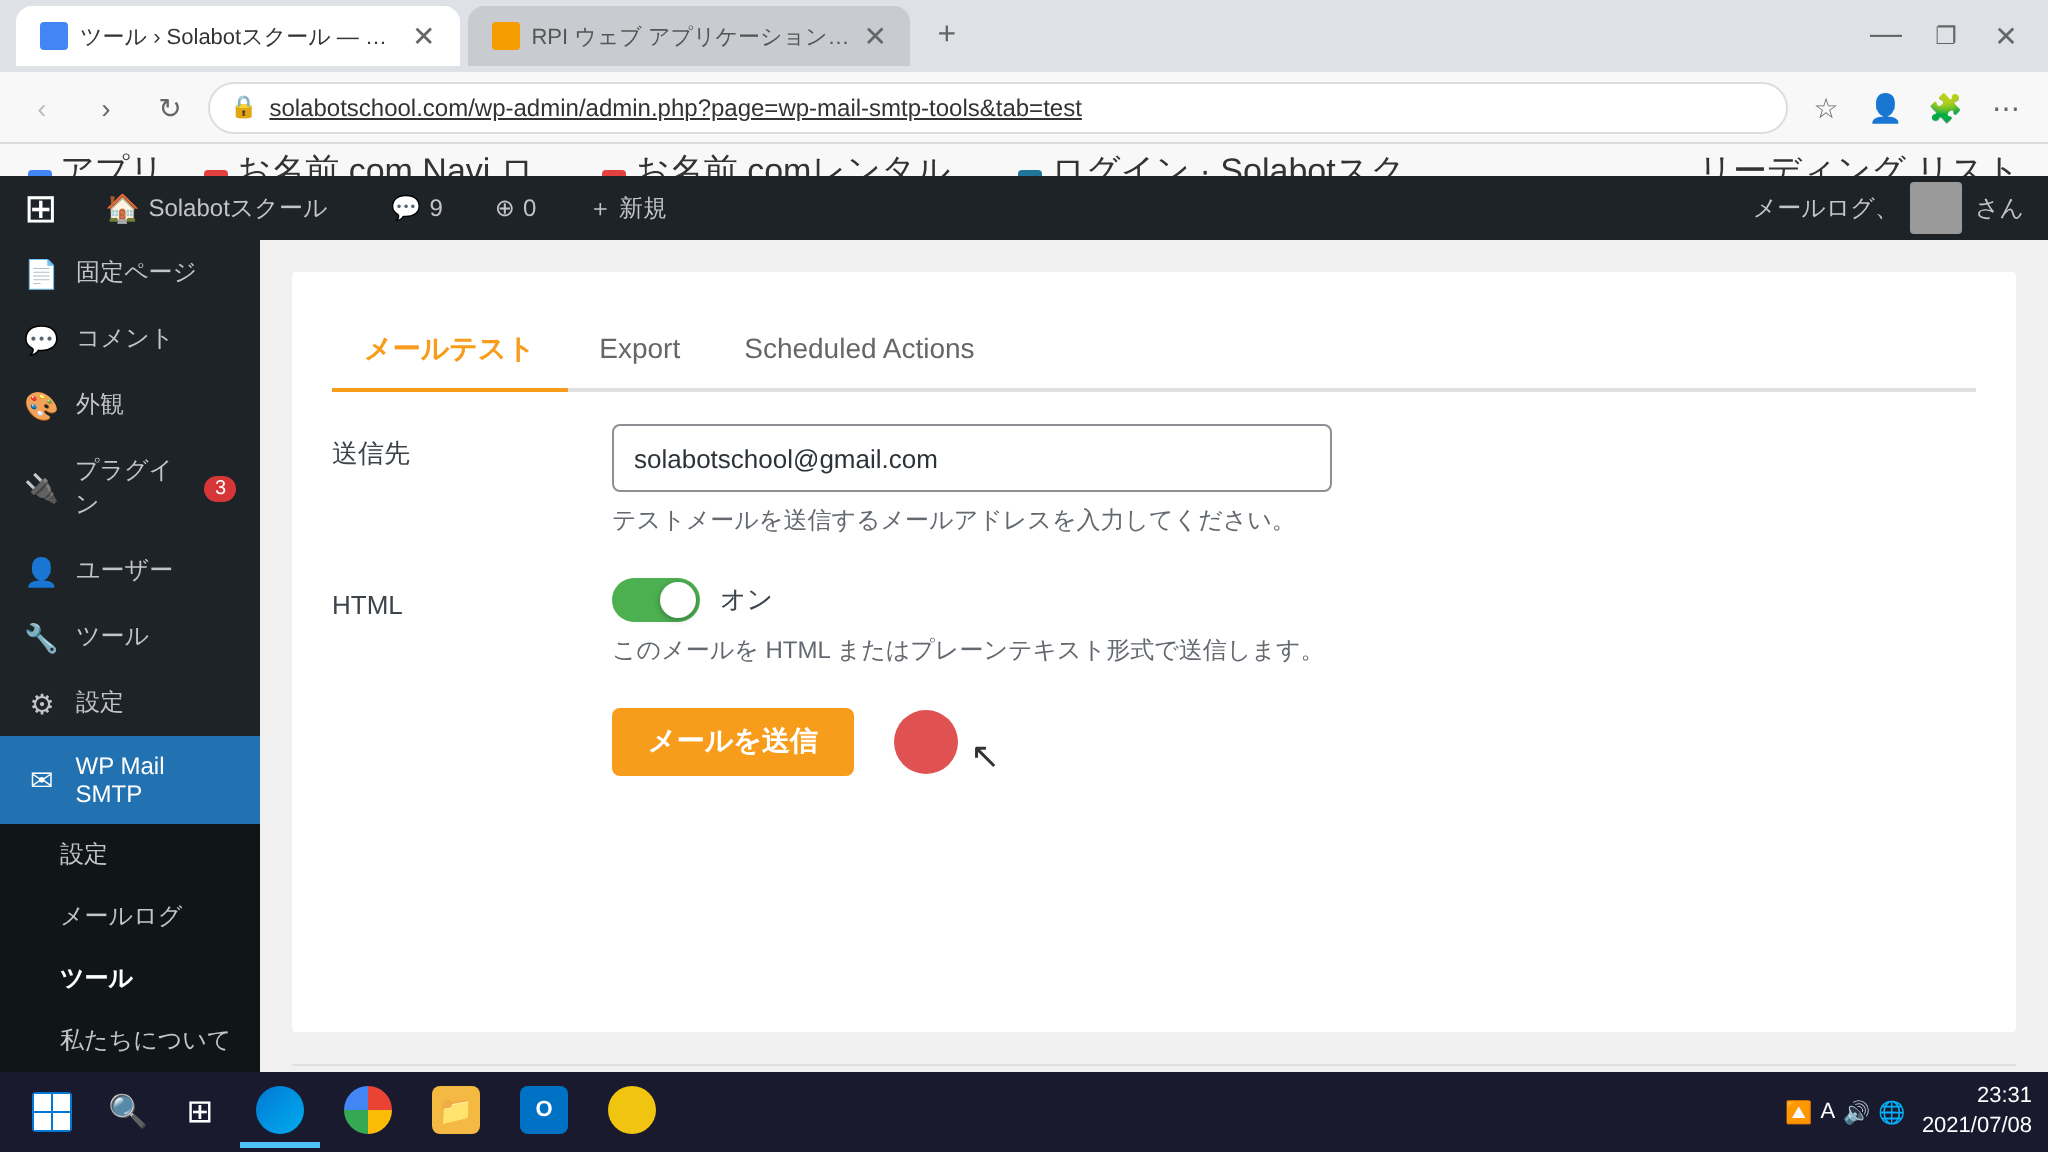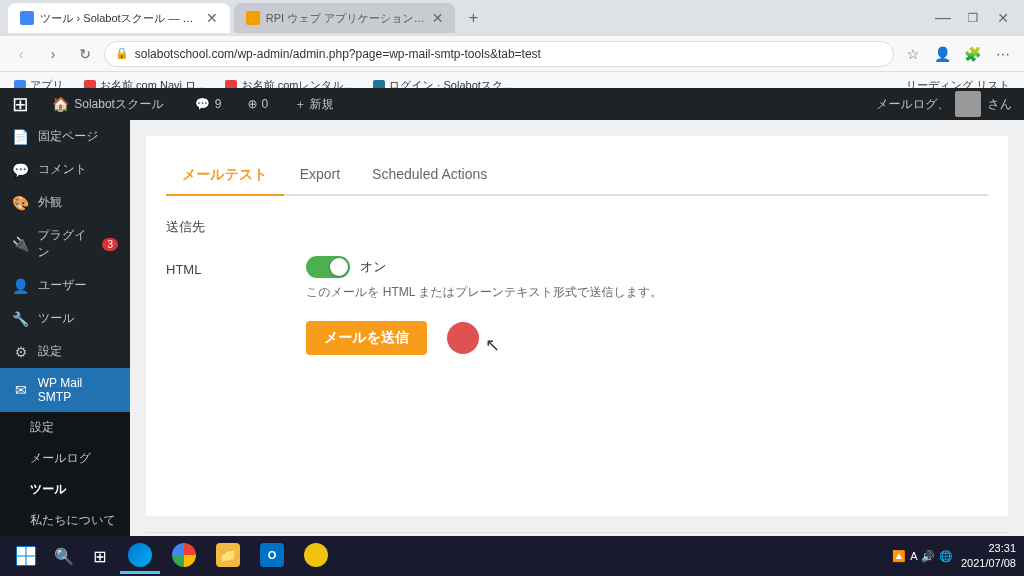--- a/index.html
+++ b/index.html
@@ -16,21 +16,21 @@
 
     .nav-bar { display: flex; align-items: center; height: 36px; background: #f8f8f8; border-bottom: 1px solid #ddd; padding: 0 8px; gap: 6px; }
     .nav-btn { width: 26px; height: 26px; border: none; background: none; cursor: pointer; display: flex; align-items: center; justify-content: center; color: #666; font-size: 14px; border-radius: 50%; }
     .nav-btn.disabled { color: #bbb; cursor: default; }
     .address-bar { flex: 1; height: 26px; background: #fff; border: 1px solid #ddd; border-radius: 13px; display: flex; align-items: center; padding: 0 10px; gap: 6px; font-size: 12px; color: #333; }
     .address-bar .lock { color: #555; font-size: 11px; }
     .nav-icons { display: flex; gap: 4px; }
     .nav-icon-btn { width: 26px; height: 26px; border: none; background: none; cursor: pointer; color: #666; font-size: 14px; display: flex; align-items: center; justify-content: center; border-radius: 50%; }
 
     .bookmarks-bar { display: flex; align-items: center; height: 28px; background: #f8f8f8; border-bottom: 1px solid #e0e0e0; padding: 0 8px; gap: 8px; }
-    .bookmark-item { display: flex; align-items: center; gap: 4px; font-size: 11px; color: #333; cursor: pointer; padding: 2px 6px; border-radius: 3px; white-space: nowrap; }
+    .bookmark-item { display: flex; align-items: flex-end; gap: 4px; font-size: 17px; color: #333; cursor: pointer; padding: 2px 6px; border-radius: 3px; white-space: nowrap; }
     .bookmark-favicon { width: 12px; height: 12px; border-radius: 2px; }
 
     .wp-admin-bar { background: #1d2327; height: 32px; display: flex; align-items: center; padding: 0 12px; gap: 16px; width: 100%; }
     .wp-bar-item { display: flex; align-items: center; gap: 4px; color: #c3c4c7; padding: 0 8px; height: 32px; cursor: pointer; font-size: 12px; }
     .wp-bar-badge { background: #d63638; color: #fff; border-radius: 10px; padding: 1px 5px; font-size: 10px; }
 
     .wp-wrapper { display: flex; flex: 1; }
 
     
     .sidebar { width: 130px; background: #1d2327; min-height: 100%; overflow-y: auto; }
@@ -114,21 +114,21 @@
         <button class="nav-btn" style="font-size:14px;">✕</button>
       </div>
     </div>
 
     <div class="nav-bar">
       <button class="nav-btn disabled">‹</button>
       <button class="nav-btn">›</button>
       <button class="nav-btn">↻</button>
       <div class="address-bar">
         <span class="lock">🔒</span>
-        <span style="font-size:12px;color:#333;">solabotschool.com/wp-admin/admin.php?page=wp-mail-smtp-tools&amp;tab=test</span>
+        <span style="font-size:12px;color:#333;text-decoration:underline;">solabotschool.com/wp-admin/admin.php?page=wp-mail-smtp-tools&amp;tab=test</span>
       </div>
       <div class="nav-icons">
         <button class="nav-icon-btn">☆</button>
         <button class="nav-icon-btn">👤</button>
         <button class="nav-icon-btn">🧩</button>
         <button class="nav-icon-btn">⋯</button>
       </div>
     </div>
 
     <div class="bookmarks-bar">
@@ -248,20 +248,24 @@
               <span>Export</span>
             </a>
             <a class="tab-nav-item">
               <span>Scheduled Actions</span>
             </a>
           </div>
 
 
           <div class="form-row">
             <div class="form-label">送信先</div>
+            <div class="form-field">
+              <input class="form-input" type="text" value="solabotschool@gmail.com" style="">
+              <div class="form-hint">テストメールを送信するメールアドレスを入力してください。</div>
+            </div>
           </div>
 
           <div class="form-row">
             <div class="form-label">HTML</div>
             <div class="form-field">
               <div class="toggle-row">
                 <div class="toggle">
                   <div class="toggle-knob"></div>
                 </div>
                 <span class="toggle-label">オン</span>

